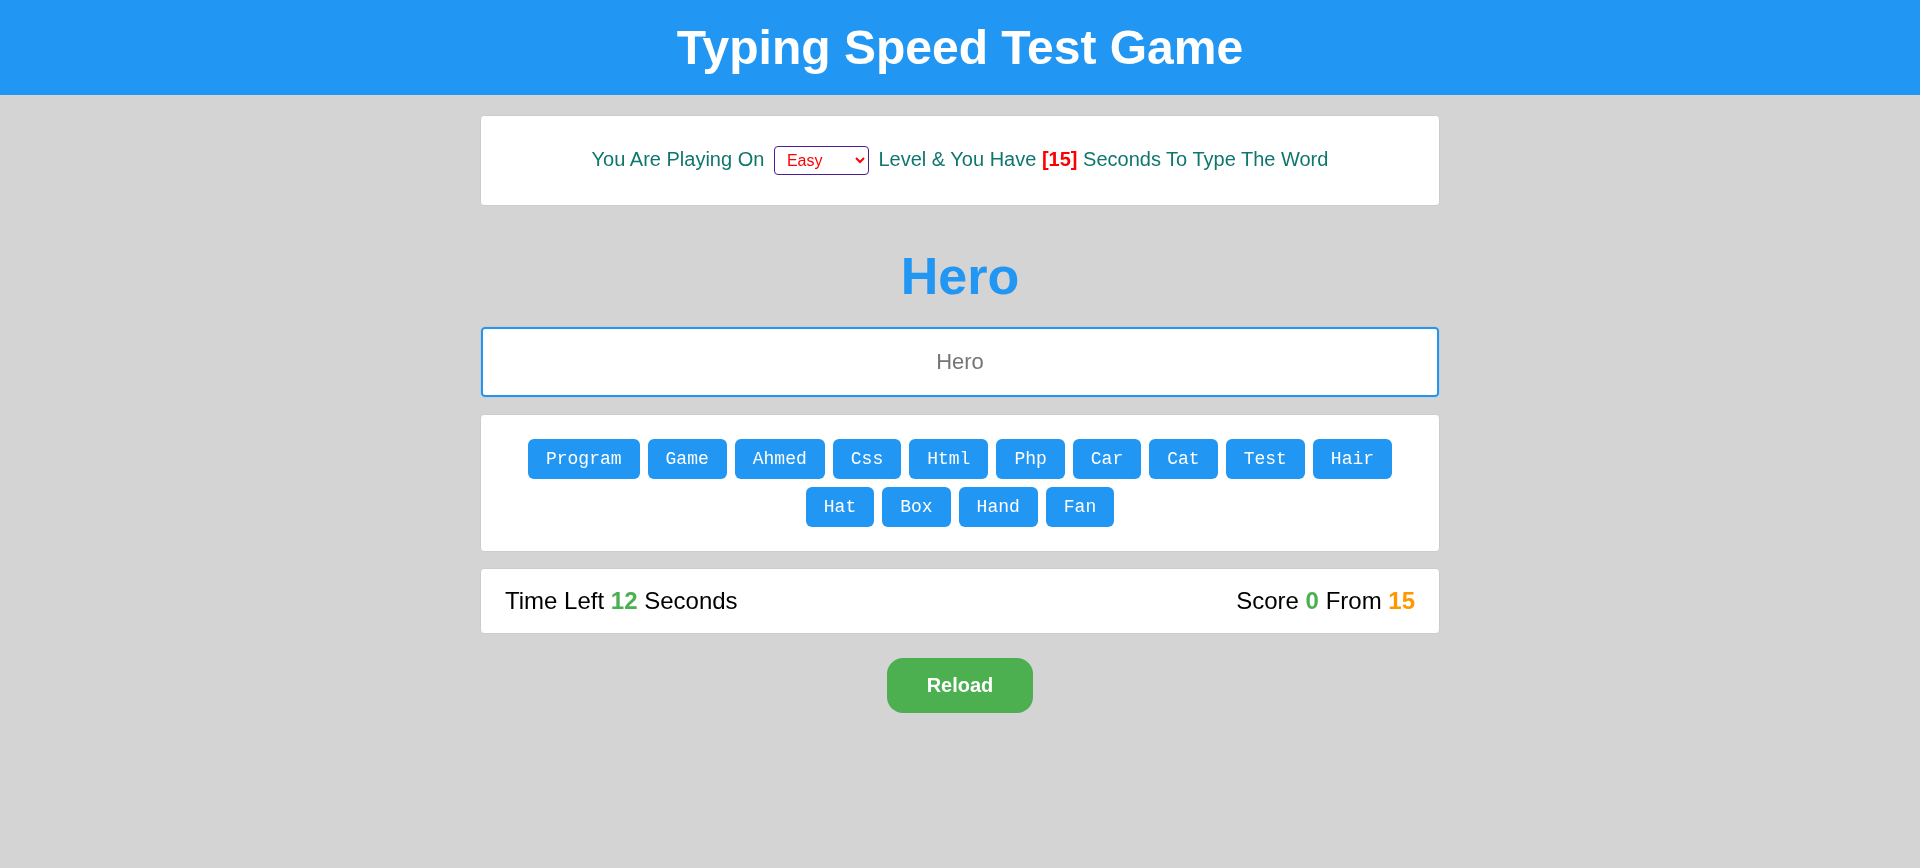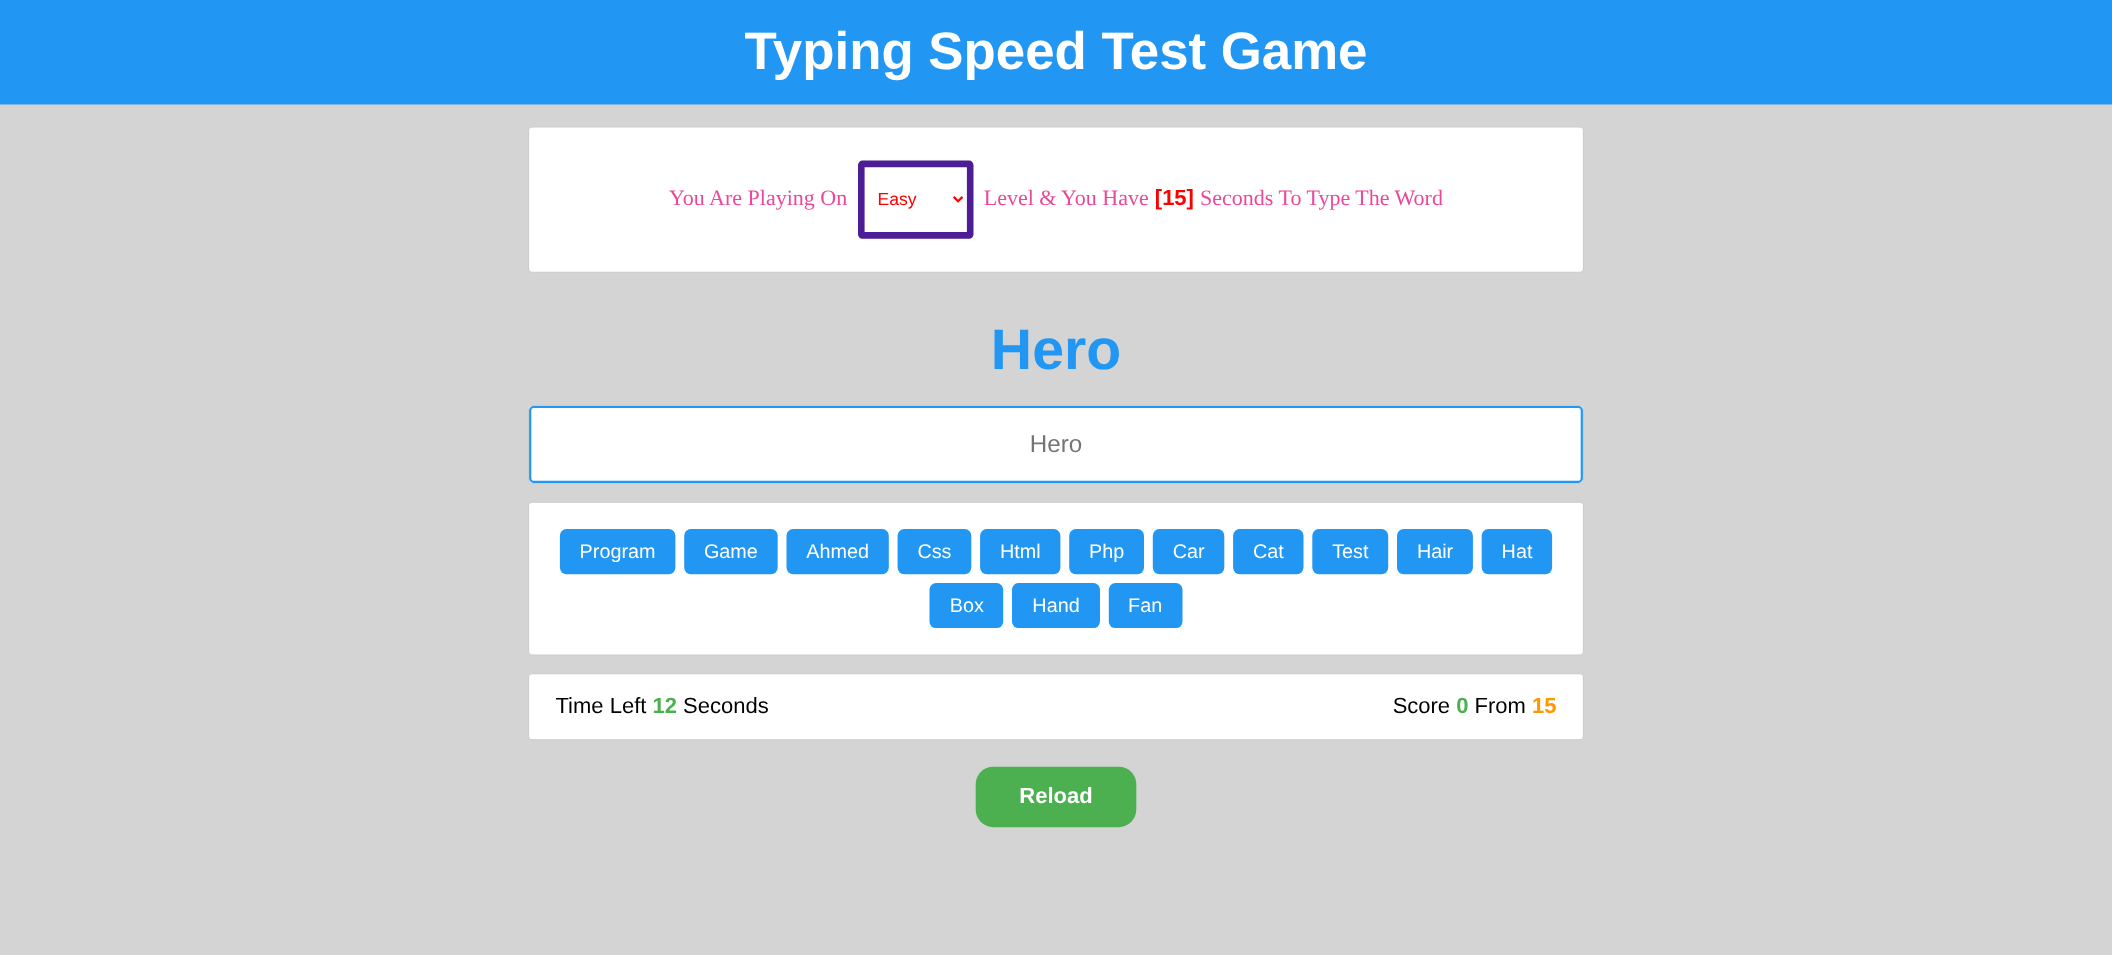--- a/index.html
+++ b/index.html
@@ -39,28 +39,27 @@
       background-color: #ffffff;
       border: 1px solid #cccccc;
       border-radius: 4px;
       padding: 30px;
       text-align: center;
       font-size: 20px;
       margin-bottom: 20px;
     }
 
     .level-panel .level-text {
-      color: #ec4899;
-      font-family: Liberation Serif, serif;
+      color: #0f766e;
     }
 
     .level-select {
-      border: 6px solid #4c1d95;
-      border-radius: 4px;
-      padding: 20px 8px;
+      border: 1px solid #4c1d95;
+      border-radius: 4px;
+      padding: 4px 8px;
       font-size: 16px;
       color: #ff0000;
       background-color: #ffffff;
       margin: 0 4px;
       cursor: pointer;
     }
 
     .seconds-highlight {
       color: #ff0000;
       font-weight: bold;
@@ -109,31 +108,32 @@
     }
 
     .word-btn {
       background-color: #2196f3;
       color: #ffffff;
       border: none;
       border-radius: 6px;
       padding: 10px 18px;
       font-size: 18px;
       cursor: pointer;
+      font-family: Liberation Mono, monospace;
     }
 
     .stats-panel {
       background-color: #ffffff;
       border: 1px solid #cccccc;
       border-radius: 4px;
       padding: 18px 24px;
       display: flex;
       justify-content: space-between;
       align-items: center;
-      font-size: 20px;
+      font-size: 24px;
       margin-bottom: 24px;
     }
 
     .time-left-value {
       color: #4caf50;
       font-weight: bold;
     }
 
     .score-value {
       color: #4caf50;

